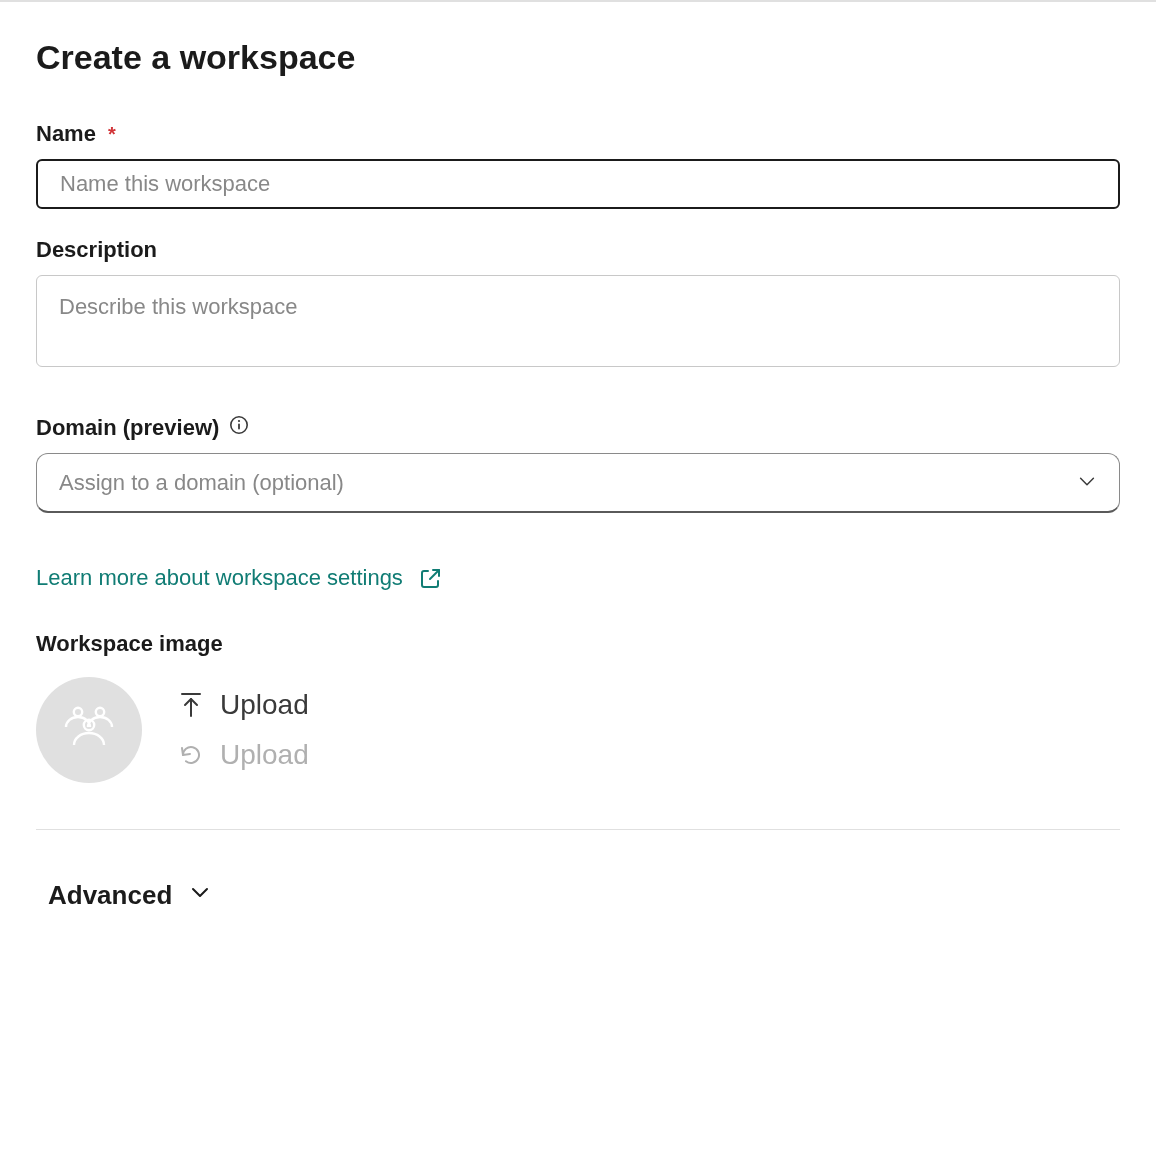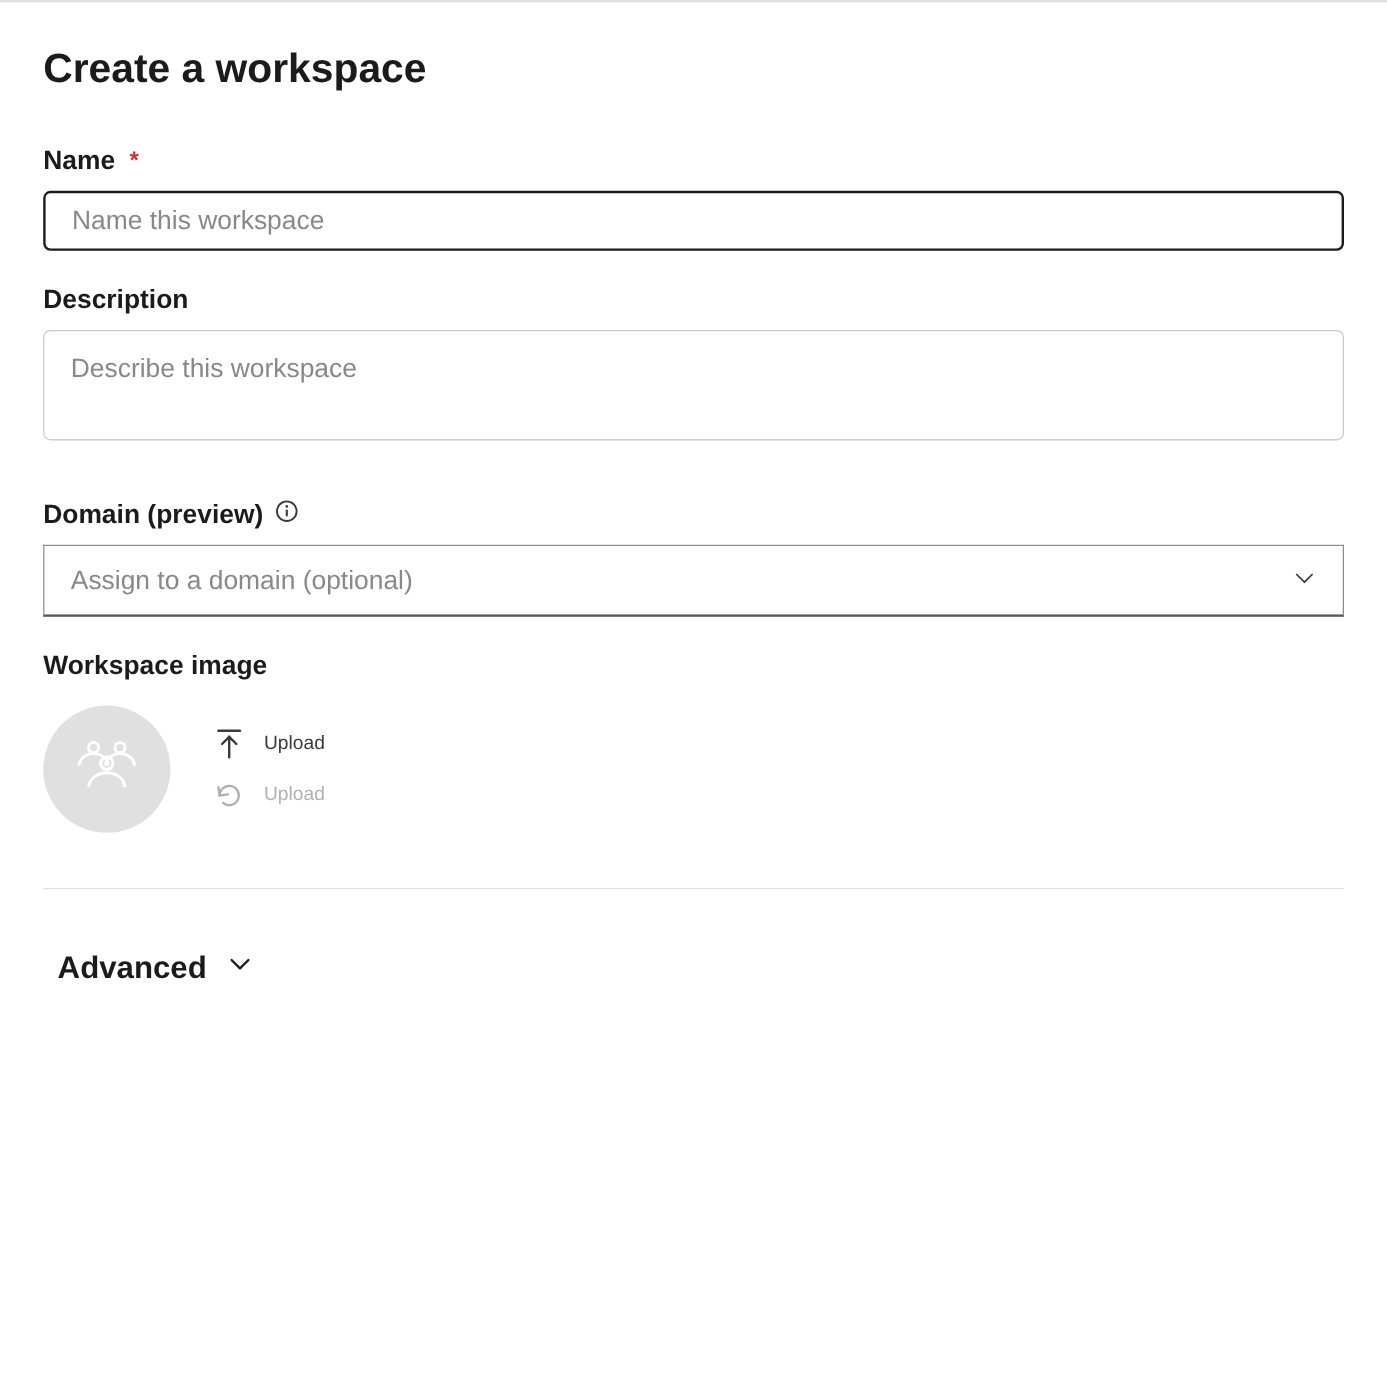--- a/index.html
+++ b/index.html
@@ -82,21 +82,21 @@
     }
     .select-wrapper {
       position: relative;
       width: 100%;
     }
     .select-input {
       width: 100%;
       height: 60px;
       border: 1px solid #8a8a8a;
       border-bottom: 2px solid #5a5a5a;
-      border-radius: 0;
+      border-radius: 12px;
       font-size: 22px;
       padding: 0 50px 0 22px;
       outline: none;
       color: #888;
       font-family: inherit;
       background: #fff;
       display: flex;
       align-items: center;
       cursor: pointer;
     }
@@ -147,21 +147,21 @@
     }
     .image-actions {
       display: flex;
       flex-direction: column;
       gap: 18px;
     }
     .action-btn {
       display: inline-flex;
       align-items: center;
       gap: 16px;
-      font-size: 16px;
+      font-size: 28px;
       background: none;
       border: none;
       cursor: pointer;
       font-family: inherit;
       padding: 0;
     }
     .action-btn.enabled {
       color: #3a3a3a;
     }
     .action-btn.disabled {
@@ -235,20 +235,30 @@
       </div>
       <span class="chevron-down">
         <svg width="22" height="22" viewBox="0 0 24 24" fill="none">
           <path d="M5 9 L12 16 L19 9" stroke="#3a3a3a" stroke-width="1.6" fill="none" stroke-linecap="round" stroke-linejoin="round"></path>
         </svg>
       </span>
     </div>
   </div>
 
   
+  <a class="learn-more-link">
+    <span>Learn more about workspace settings</span>
+    <span class="external-icon-box">
+      <svg width="24" height="24" viewBox="0 0 24 24" fill="none">
+        <path d="M9 5 H5 a2 2 0 0 0 -2 2 v12 a2 2 0 0 0 2 2 h12 a2 2 0 0 0 2 -2 v-4" stroke="#107c74" stroke-width="2" fill="none" stroke-linecap="round"></path>
+        <path d="M14 4 H20 V10" stroke="#107c74" stroke-width="2" fill="none" stroke-linecap="round" stroke-linejoin="round"></path>
+        <path d="M20 4 L11 13" stroke="#107c74" stroke-width="2" stroke-linecap="round"></path>
+      </svg>
+    </span>
+  </a>
 
   
   <div class="section-heading">Workspace image</div>
   <div class="image-section">
     <div class="image-avatar">
       <span>
         <svg width="58" height="46" viewBox="0 0 58 46" fill="none">
           <circle cx="18" cy="7" r="4.2" stroke="#ffffff" stroke-width="2.4"></circle>
           <circle cx="40" cy="7" r="4.2" stroke="#ffffff" stroke-width="2.4"></circle>
           <circle cx="29" cy="20" r="5.2" stroke="#ffffff" stroke-width="2.4"></circle>

